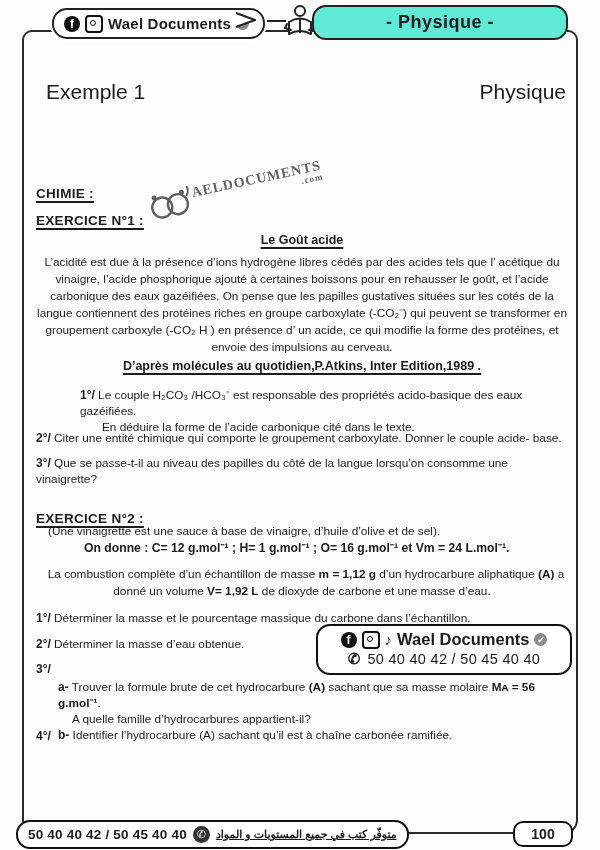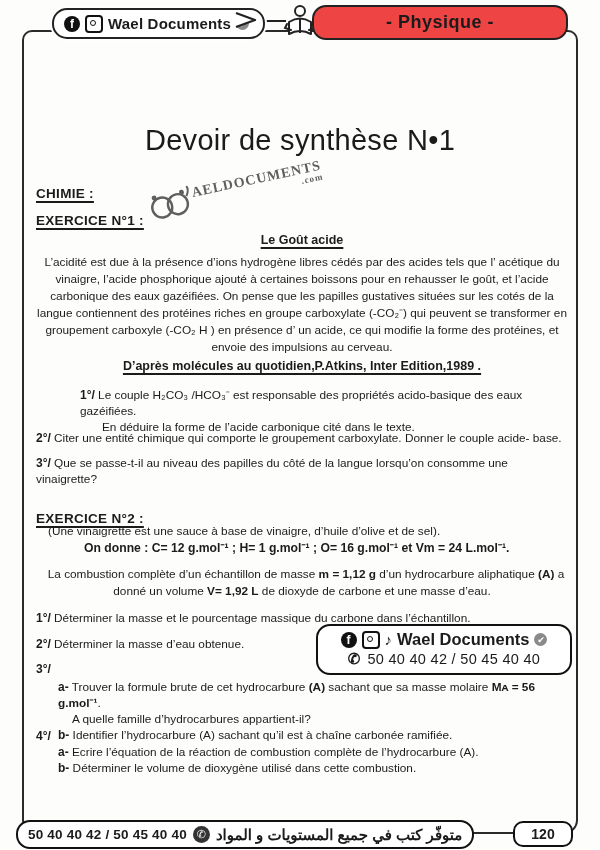--- a/index.html
+++ b/index.html
@@ -16,21 +16,21 @@
            font-size:12px;display:flex;align-items:center;justify-content:center;line-height:1;}
   .ig-icon{width:14px;height:14px;border:2px solid #111;border-radius:4px;position:relative;}
   .ig-icon::after{content:"";position:absolute;left:3px;top:3px;width:4px;height:4px;
                   border:1.6px solid #111;border-radius:50%;}
   .brand-name{font-weight:bold;font-size:15px;letter-spacing:.2px;white-space:nowrap;}
   .check-badge{width:13px;height:13px;border-radius:50%;background:#8a8a8a;color:#fff;
                font-size:9px;display:flex;align-items:center;justify-content:center;}
   .hdr-arrow{position:absolute;left:235px;top:11px;z-index:5;}
   .hdr-line{position:absolute;left:252px;top:19.5px;width:34px;height:2.5px;background:#222;z-index:4;}
   .reader-icon{position:absolute;left:281px;top:2px;z-index:5;}
-  .phys-box{position:absolute;left:312px;top:5px;width:252px;height:31px;background:#ef4444;
+  .phys-box{position:absolute;left:312px;top:5px;width:252px;height:31px;background:#5eead4;
             border:2.2px solid #222;border-radius:14px;display:flex;align-items:center;
             justify-content:center;font-weight:bold;font-size:18px;letter-spacing:.5px;z-index:5;}
   
   .row-ex{position:absolute;left:46px;right:34px;top:80px;display:flex;
           justify-content:space-between;font-size:21px;}
   .doc-title{position:absolute;left:0;width:600px;top:124px;text-align:center;
              font-size:29px;letter-spacing:.3px;font-weight:500;}
   
   .watermark{position:absolute;left:146px;top:170px;transform:rotate(-12deg);opacity:.82;
              color:#3d3d3d;display:flex;align-items:flex-start;z-index:1;}
@@ -58,21 +58,21 @@
   .cb-row2{display:flex;align-items:center;justify-content:center;gap:7px;margin-top:1px;}
   .cb-phone-glyph{font-size:15px;font-weight:bold;}
   .cb-phones{font-size:14.5px;font-weight:500;letter-spacing:.3px;}
   
   .footer-pill{position:absolute;left:16px;top:820px;height:25px;background:#fff;
                border:2.2px solid #111;border-radius:14px;display:flex;align-items:center;
                gap:6px;padding:0 10px;z-index:5;}
   .f-phones{font-weight:bold;font-size:13.5px;white-space:nowrap;letter-spacing:.2px;}
   .f-circle{width:17px;height:17px;border-radius:50%;background:#333;color:#fff;font-size:11px;
             display:flex;align-items:center;justify-content:center;flex:0 0 auto;}
-  .f-arabic{font-weight:bold;font-size:15px;white-space:nowrap;}
+  .f-arabic{font-weight:bold;font-size:11px;white-space:nowrap;text-decoration:underline;}
   .page-num{position:absolute;left:513px;top:821px;width:56px;height:22px;background:#fff;
             border:2px solid #111;border-radius:10px;display:flex;align-items:center;
             justify-content:center;font-weight:bold;font-size:14px;z-index:5;}
 </style>
 </head>
 <body>
 
 <div class="page">
 
   <div class="frame"></div>
@@ -88,22 +88,25 @@
   </svg>
   <div class="hdr-line"></div>
   <svg class="reader-icon" width="38" height="40" viewBox="0 0 38 40">
     <circle cx="19" cy="9" r="5" fill="#fff" stroke="#222" stroke-width="2"></circle>
     <path d="M8 20 q11 -7 22 0 l0 12 q-11 -6 -22 0 z" fill="#fff" stroke="#222" stroke-width="2" stroke-linejoin="round"></path>
     <path d="M19 17 l0 14" stroke="#222" stroke-width="2"></path>
     <path d="M6 22 l-2 4 6 2 M32 22 l2 4 -6 2" fill="none" stroke="#222" stroke-width="2" stroke-linecap="round"></path>
   </svg>
   <div class="phys-box">- Physique -</div>
 
-
-  <div class="doc-title">Devoir de synthèse N•1</div>
+  <div class="row-ex">
+    <span>Exemple 1</span>
+    <span>Physique</span>
+  </div>
+
 
   <div class="watermark">
     <svg width="46" height="38" viewBox="0 0 46 38">
       <circle cx="14" cy="22" r="10" fill="none" stroke="#3d3d3d" stroke-width="2.4"></circle>
       <circle cx="30" cy="22" r="10" fill="none" stroke="#3d3d3d" stroke-width="2.4"></circle>
       <circle cx="8" cy="11" r="2.4" fill="#3d3d3d"></circle>
       <circle cx="36" cy="11" r="2.4" fill="#3d3d3d"></circle>
       <path d="M40 16 q4 -6 2 -10" fill="none" stroke="#3d3d3d" stroke-width="2"></path>
     </svg>
     <span class="wm-text">
@@ -164,45 +167,35 @@
     </div>
     <div class="ind2">A quelle famille d’hydrocarbures appartient-il?</div>
     <div class="ind">
       <span class="qm">b-</span>
       <span>Identifier l’hydrocarbure (A) sachant qu’il est à chaîne carbonée ramifiée.</span>
     </div>
   </div>
 
   <div class="abs q qm" style="top:728px;">4°/</div>
 
-  <div class="abs q" style="top:744px;">
-    <div class="ind">
-      <span class="qm">a-</span>
-      <span>Ecrire l’équation de la réaction de combustion complète de l’hydrocarbure (A).</span>
-    </div>
-    <div class="ind">
-      <span class="qm">b-</span>
-      <span>Déterminer le volume de dioxygène utilisé dans cette combustion.</span>
-    </div>
-  </div>
 
   <div class="contact-badge">
     <div class="cb-row1">
       <span class="fb-icon">f</span>
       <span class="ig-icon"></span>
       <span class="tiktok-icon">♪</span>
       <span class="cb-name">Wael Documents</span>
       <span class="check-badge">✔</span>
     </div>
     <div class="cb-row2">
       <span class="cb-phone-glyph">✆</span>
       <span class="cb-phones">50 40 40 42 / 50 45 40 40</span>
     </div>
   </div>
 
   <div class="footer-pill">
     <span class="f-phones">50 40 40 42 / 50 45 40 40</span>
     <span class="f-circle">✆</span>
     <span class="f-arabic" dir="rtl">متوفّر كتب في جميع المستويات و المواد</span>
   </div>
-  <div class="page-num">120</div>
+  <div class="page-num">100</div>
 
 </div>
 
 </body></html>

